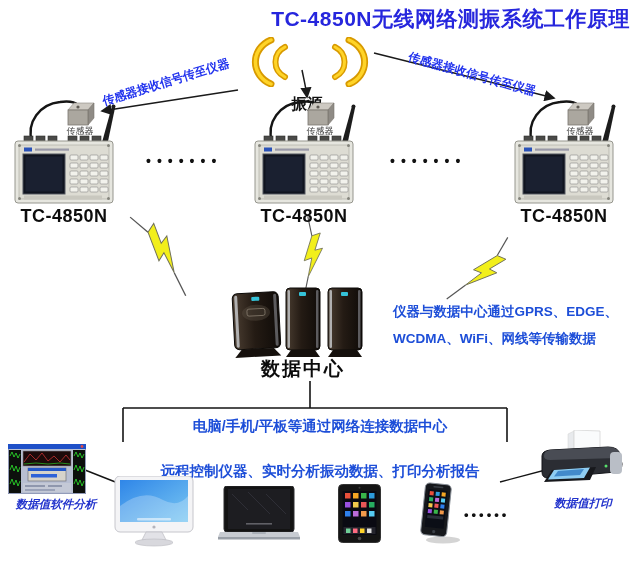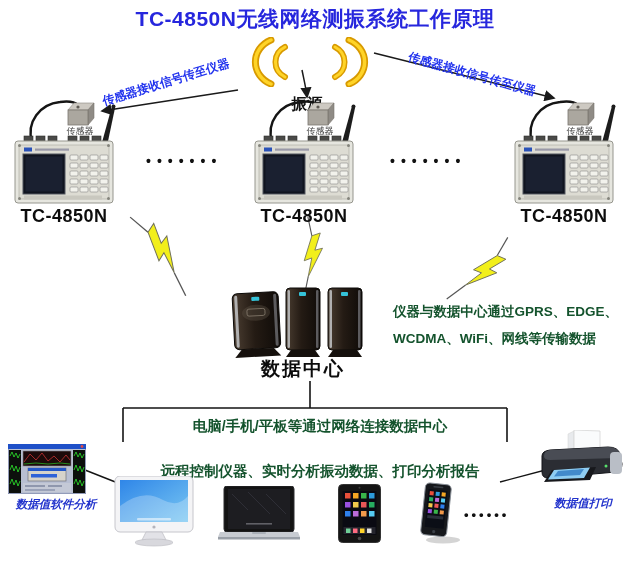--- a/index.html
+++ b/index.html
@@ -3,21 +3,21 @@
 <meta charset="utf-8">
 <style>
   * { margin:0; padding:0; box-sizing:border-box; }
   html,body { background:#ffffff; }
   .stage {
     position:relative; width:630px; height:563px; background:#ffffff;
     font-family:"Liberation Sans", sans-serif; overflow:hidden;
   }
   .abs { position:absolute; }
   .title {
-    position:absolute; top:5px; left:0; width:100%; text-align:center;
+    position:absolute; top:5px; left:0; width:100%; text-align:right;
     font-size:21px; font-weight:bold; color:#2626dd; letter-spacing:.5px;
   }
   .src-label {
     position:absolute; left:278px; top:46px; width:58px; text-align:center;
     font-size:15.5px; font-weight:bold; color:#101010;margin-top:48px;
   }
   .link-label {
     position:absolute; width:160px; text-align:center;
     font-size:12px; font-weight:bold; color:#2233ee; white-space:nowrap;
   }
@@ -36,21 +36,21 @@
     position:absolute; font-size:14px; font-weight:bold; color:#111;
     letter-spacing:6px; white-space:nowrap;
   }
   .dots.row1 { left:146px; top:153px; }
   .dots.row2 { left:390px; top:153px; }
   .dots.bottom { left:464px; top:507px; letter-spacing:3px; font-size:13px; }
   .dc-label {
     position:absolute; left:228px; top:356px; width:150px; text-align:center;
     font-size:19px; font-weight:bold; color:#0c0c0c; letter-spacing:2px;
   }
-  .note { color:#14532d; font-weight:bold; }
+  .note { color:#1d4ed8; font-weight:bold; }
   .transfer-note { position:absolute; left:393px; width:235px; font-size:13.5px; line-height:18px; }
   .transfer-note.l1 { top:303px; }
   .transfer-note.l2 { top:330px; }
   .client-note { position:absolute; left:115px; width:410px; text-align:center; font-size:14.5px; }
   .client-note.l1 { top:417px; }
   .client-note.l2 { top:462px; }
   .script-label {
     position:absolute; text-align:center; font-family:"Liberation Serif", serif;
     font-style:italic; font-weight:bold; font-size:11.5px; color:#2233cc; white-space:nowrap;
   }

